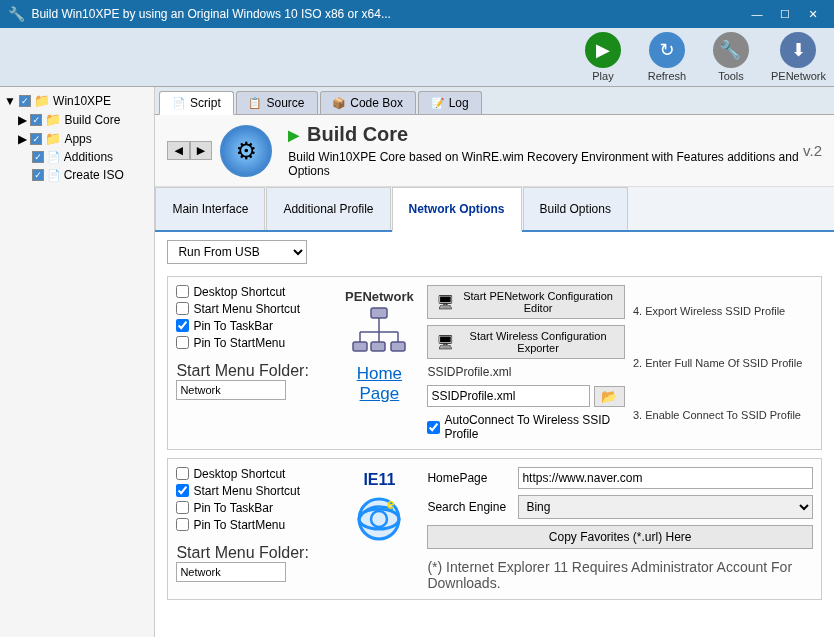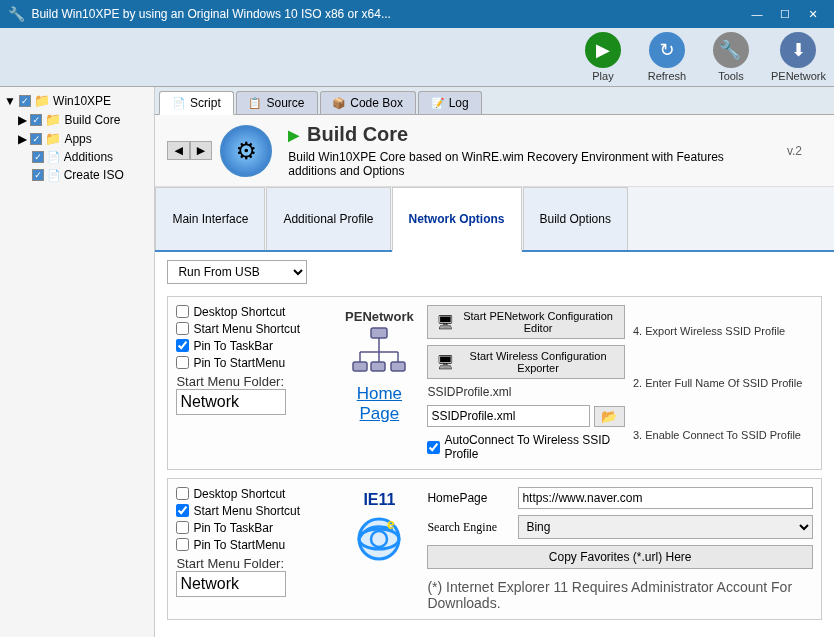--- a/index.html
+++ b/index.html
@@ -93,28 +93,28 @@
       background: #f8f8f8;
     }
     .build-icon {
       width: 52px; height: 52px; background: radial-gradient(circle, #88ccff, #2266bb);
       border-radius: 50%; display: flex; align-items: center; justify-content: center;
       font-size: 24px; margin-right: 16px; flex-shrink: 0; border: 2px solid #4488cc;
     }
     .build-nav-btn { background: #ddd; border: 1px solid #aaa; padding: 2px 6px; cursor: pointer; font-size: 11px; }
     .build-info { flex: 1; }
     .build-title { font-size: 20px; font-weight: bold; color: #333; margin-bottom: 4px; display: flex; align-items: center; gap: 8px; }
-    .build-version { font-size: 12px; color: #666; text-align: right; margin: 20px; }
+    .build-version { font-size: 15px; color: #666; text-align: right; margin: 0; }
 
     
     .section-tabs {
       display: flex; border-bottom: 2px solid #4488cc; background: #f0f4f8;
     }
     .section-tab {
-      padding: 24px 16px; cursor: pointer; border: 1px solid #ccc; border-bottom: none;
+      padding: 14px 16px; cursor: pointer; border: 1px solid #ccc; border-bottom: none;
       background: #e8eef8; font-size: 12px; margin-right: 1px;
     }
     .section-tab.active { background: white; border-bottom: 2px solid white; margin-bottom: -2px; font-weight: bold; color: #003399; }
 
     
     .network-options { padding: 8px 12px; }
 
     .run-from-row { margin-bottom: 12px; }
     select.run-from { padding: 3px 6px; border: 1px solid #aaa; background: white; font-size: 12px; width: 140px; }
     .pe-icon-area { display: flex; flex-direction: column; align-items: center; }
@@ -138,22 +138,22 @@
     .ie-right { flex: 1; display: flex; flex-direction: column; gap: 6px; }
     .ie-label { font-size: 16px; font-weight: bold; color: #003399; }
     .ie-row { display: flex; align-items: center; gap: 6px; font-size: 12px; }
     .ie-input { border: 1px solid #aaa; padding: 3px; font-size: 12px; flex: 1; }
     .ie-select { border: 1px solid #aaa; padding: 3px; font-size: 12px; flex: 1; }
     .ie-copy-btn { background: #e8e8e8; border: 1px solid #aaa; padding: 4px 8px; cursor: pointer; font-size: 12px; width: 100%; }
     .ie-note { font-size: 14px; color: #555; margin-top: 4px; }
 
     .checkbox-group { display: flex; flex-direction: column; gap: 3px; }
     .check-row { display: flex; align-items: flex-start; gap: 4px; font-size: 12px; }
-    .folder-label { font-size: 13px; color: #333; margin-top: 4px; }
-    .folder-input { border: 1px solid #aaa; padding: 3px; width: 110px; font-size: 16px; }
+    .folder-label { font-size: 16px; color: #333; margin-top: 12px; }
+    .folder-input { border: 1px solid #aaa; padding: 3px; width: 110px; font-size: 11px; }
 
     .section-box { border: 1px solid #ccc; padding: 8px; background: #fdfdfd; margin-bottom: 8px; }
     .full-section { display: flex; gap: 8px; }
 
     .pe-labels-col { display: flex; flex-direction: column; justify-content: space-around; font-size: 11px; color: #333; min-width: 180px; }
   </style>
 </head>
 <body>
 
 <div id="title-bar">
@@ -400,21 +400,21 @@
                   </svg>
                 </div>
               </div>
 
               <div class="ie-right">
                 <div class="ie-row">
                   <span style="min-width:85px;">HomePage</span>
                   <input class="ie-input" type="text" value="https://www.naver.com" style="">
                 </div>
                 <div class="ie-row">
-                  <span style="min-width:85px;font-family:Liberation Serif, serif;">Search Engine</span>
+                  <span style="min-width:85px;">Search Engine</span>
                   <select class="ie-select">
                     <option>Bing</option>
                     <option>Google</option>
                     <option>Yahoo</option>
                   </select>
                 </div>
                 <button class="ie-copy-btn">
                   <span>Copy Favorites (*.url) Here</span>
                 </button>
                 <div class="ie-note">(*) Internet Explorer 11 Requires Administrator Account For Downloads.</div>

